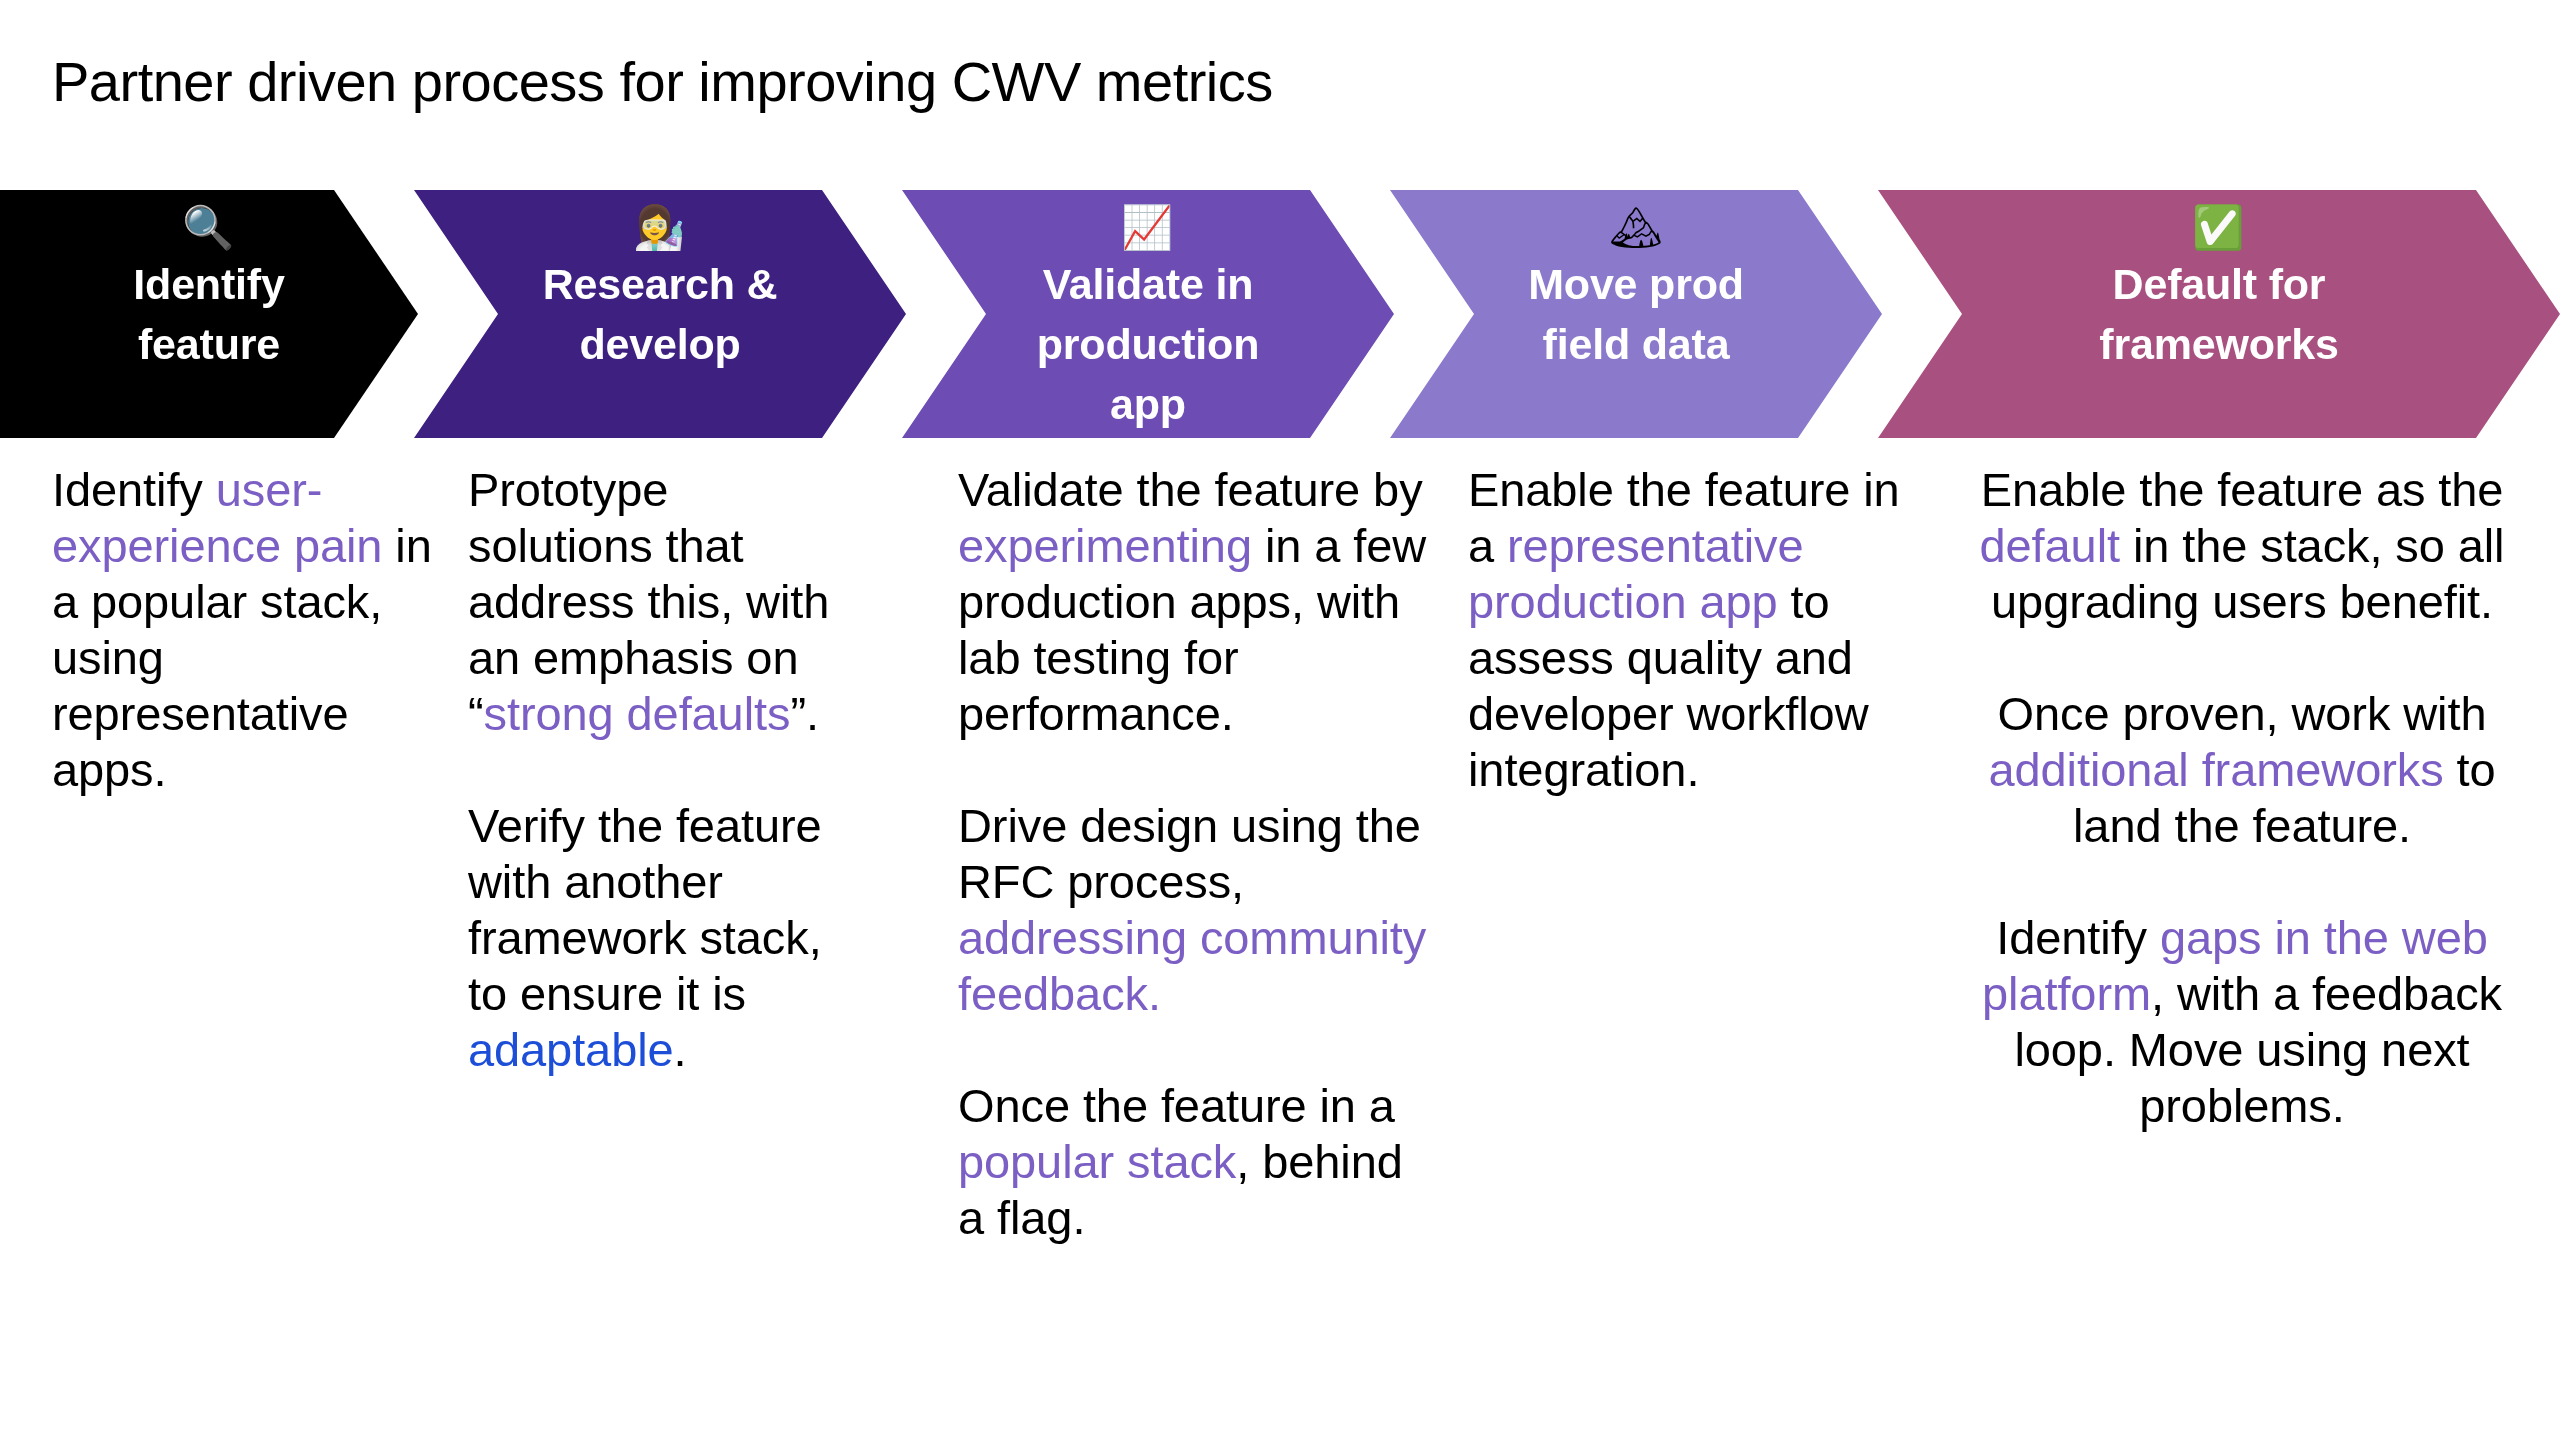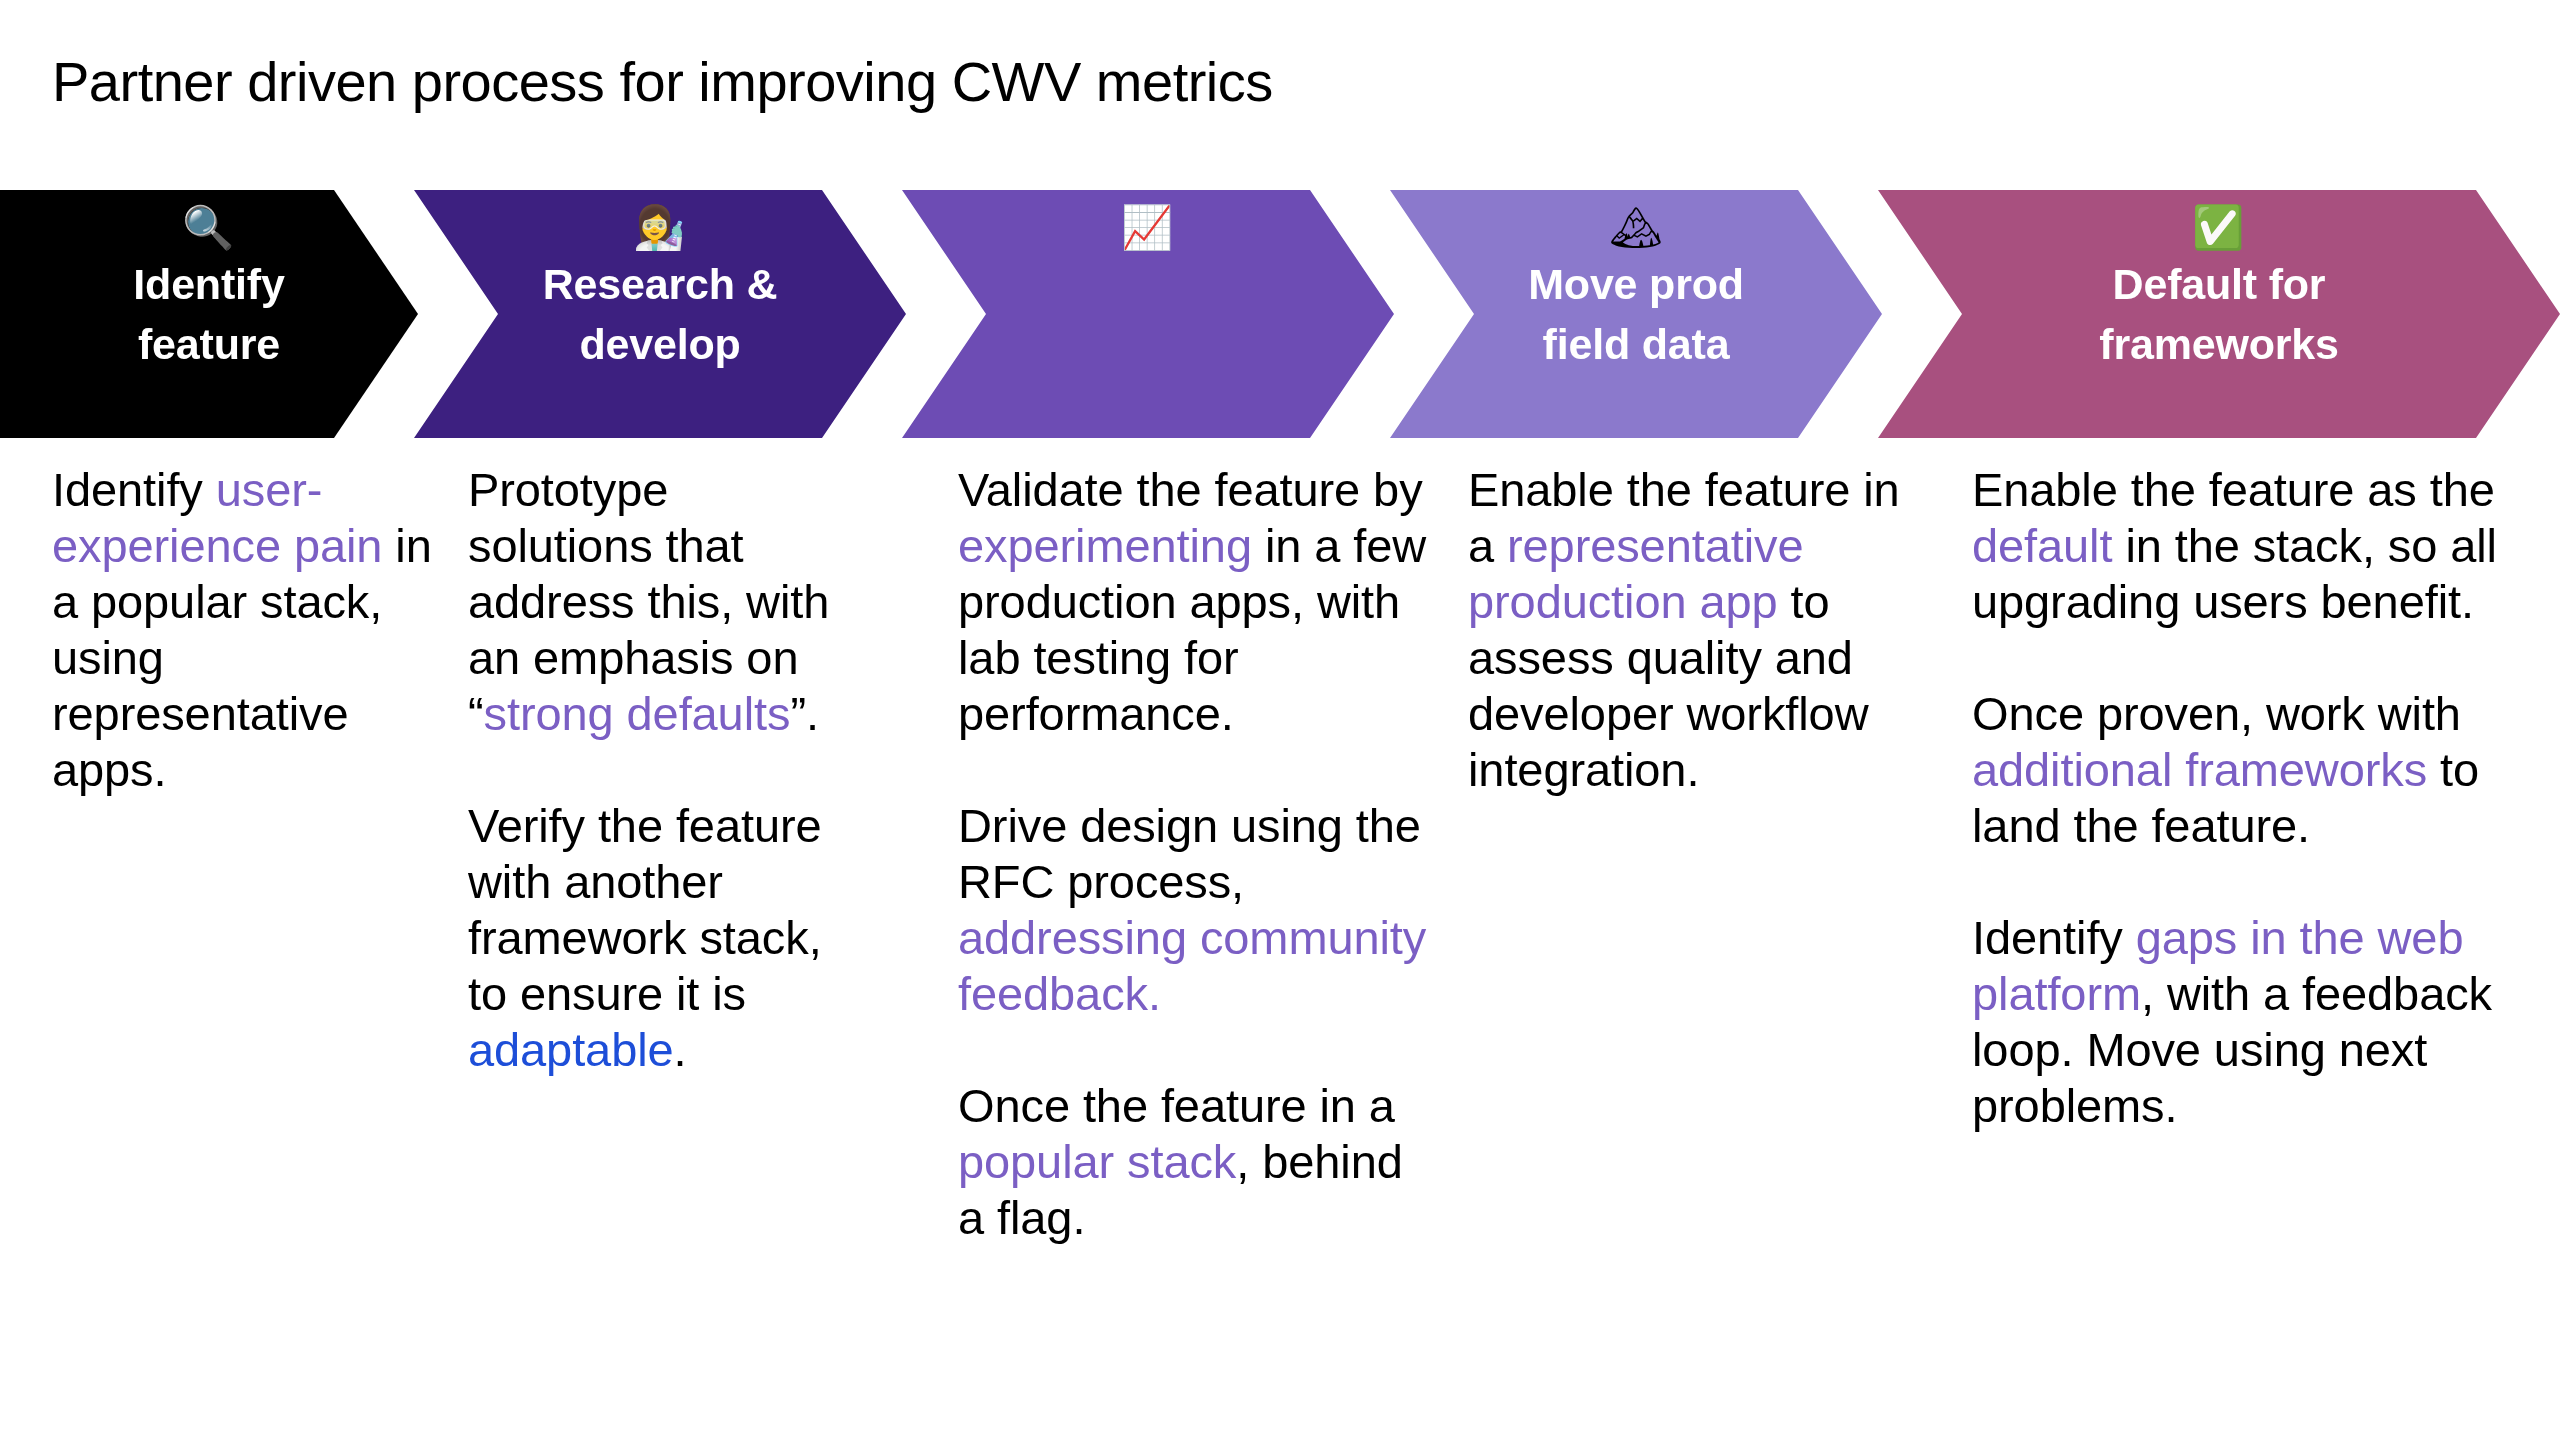--- a/index.html
+++ b/index.html
@@ -126,20 +126,21 @@
       <div class="chevron flat-left" style="left: 0px; width: 418px; background: rgb(0, 0, 0);">
         <span class="chev-emoji">🔍</span>
         <div class="chev-label">Identify<br>feature</div>
       </div>
       <div class="chevron notched" style="left: 414px; width: 492px; background: rgb(61, 32, 128);">
         <span class="chev-emoji">👩‍🔬</span>
         <div class="chev-label">Research &amp;<br>develop</div>
       </div>
       <div class="chevron notched" style="left: 902px; width: 492px; background: rgb(109, 76, 180);">
         <span class="chev-emoji">📈</span>
+        <div class="chev-label">Validate in<br>production<br>app</div>
       </div>
       <div class="chevron notched" style="left: 1390px; width: 492px; background: rgb(139, 121, 204);">
         <span class="chev-emoji">🏔</span>
         <div class="chev-label">Move prod<br>field data</div>
       </div>
       <div class="chevron notched" style="left: 1878px; width: 682px; background: rgb(168, 80, 127);">
         <span class="chev-emoji">✅</span>
         <div class="chev-label">Default for<br>frameworks</div>
       </div>
     </div>
@@ -153,20 +154,20 @@
         <p class="para"><span>Verify the feature with another framework stack, to ensure it is </span><span class="hl-light">adaptable</span><span>.</span></p>
       </div>
       <div class="column" style="left: 958px; width: 470px;">
         <p class="para"><span>Validate the feature by </span><span class="hl">experimenting</span><span> in a few production apps, with lab testing for performance.</span></p>
         <p class="para"><span>Drive design using the RFC process, </span><span class="hl">addressing community feedback.</span></p>
         <p class="para"><span>Once the feature in a </span><span class="hl">popular stack</span><span>, behind a flag.</span></p>
       </div>
       <div class="column" style="left: 1468px; width: 460px;">
         <p class="para"><span>Enable the feature in a </span><span class="hl">representative production app</span><span> to assess quality and developer workflow integration.</span></p>
       </div>
-      <div class="column" style="left: 1972px; width: 540px;">
+      <div class="column" style="left: 1972px; width: 540px; text-align: center;">
         <p class="para"><span>Enable the feature as the </span><span class="hl">default</span><span> in the stack, so all upgrading users benefit.</span></p>
         <p class="para"><span>Once proven, work with </span><span class="hl">additional frameworks</span><span> to land the feature.</span></p>
         <p class="para"><span>Identify </span><span class="hl">gaps in the web platform</span><span>, with a feedback loop. Move using next problems.</span></p>
       </div>
     </div>
 
 </div>
 
 </body></html>

